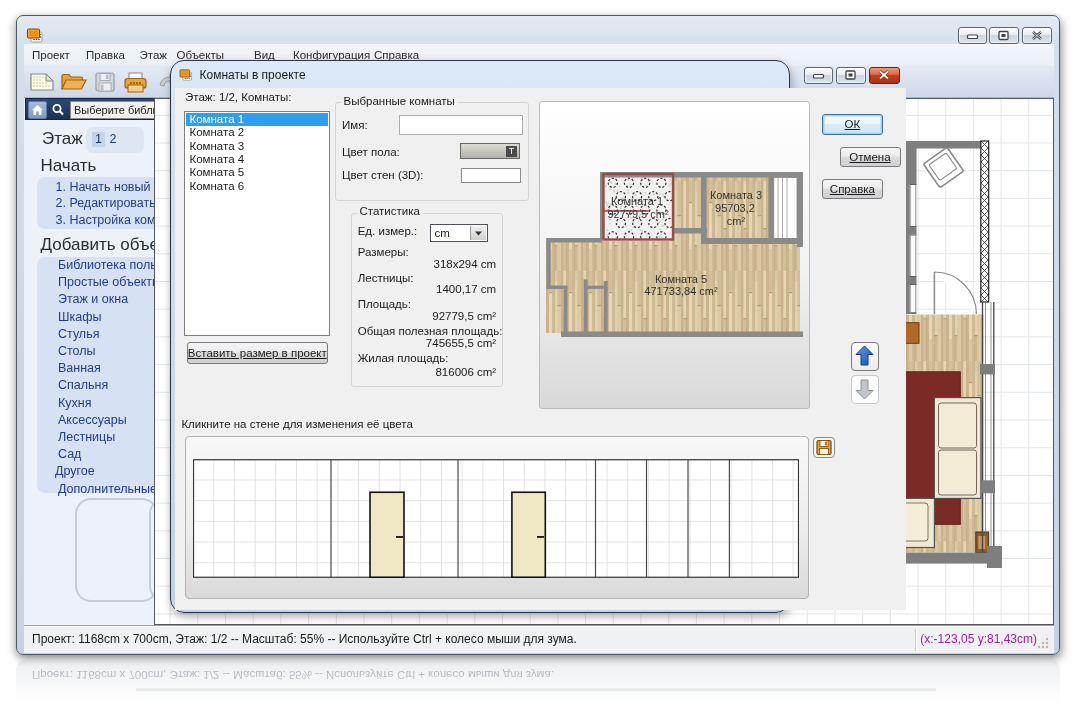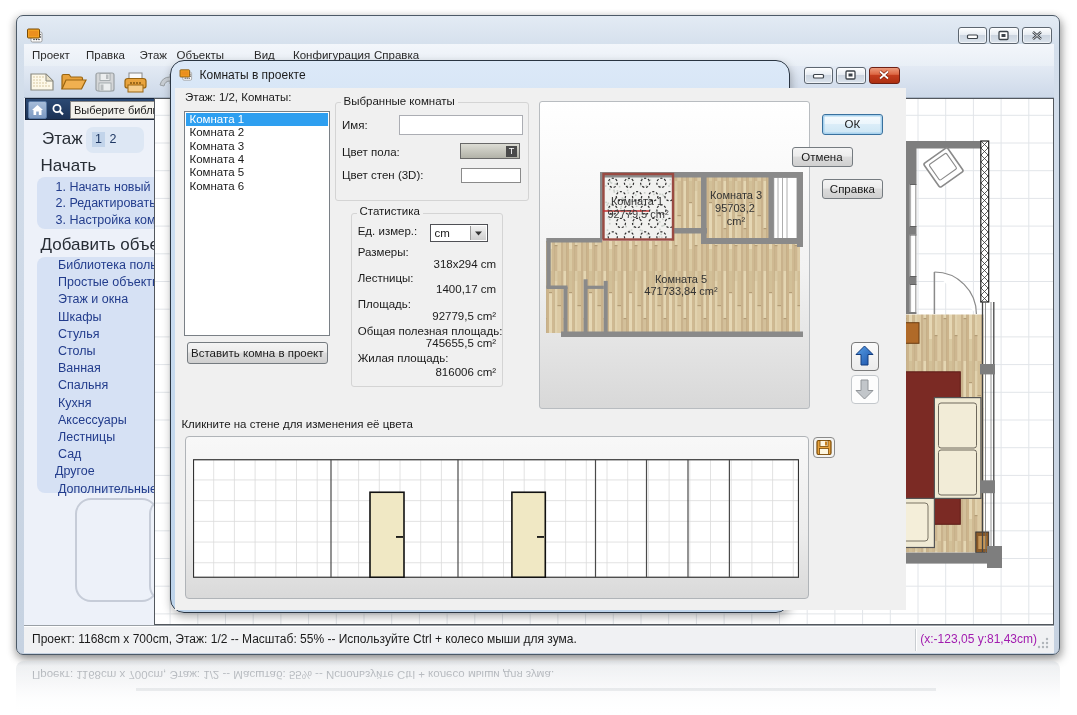--- a/index.html
+++ b/index.html
@@ -1,19 +1,19 @@
 <!DOCTYPE html>
 <html><head><meta charset="utf-8">
 <style>
 * { margin:0; padding:0; box-sizing:border-box; }
 html,body { width:1077px; height:715px; background:#fff; font-family:"Liberation Sans", sans-serif; overflow:hidden; }
 .abs { position:absolute; }
 .btn { position:absolute; border:1px solid #757b80; border-radius:3px;
   background:linear-gradient(#f4f4f4 0%,#ececec 45%,#dcdcdc 50%,#cfcfcf 100%);
-  font-size:11.5px; color:#1a1a1a; text-align:center; }
+  font-size:11.5px; color:#1a1a1a; text-align:center;text-decoration:underline; }
 .capbtn { position:absolute; border:1px solid #5d6670; border-radius:3px;
   background:linear-gradient(#fdfeff 0%,#e7ecf2 45%,#ccd5e0 50%,#dbe3ec 100%);
   box-shadow:inset 0 0 0 1px rgba(255,255,255,.6); }
 </style></head>
 <body>
 
 <div class="abs" style="left:16px;top:15px;width:1044px;height:640px;border:1px solid #4c5a68;border-radius:7px;
  background:linear-gradient(#e3ebf4 0%, #d4dfec 5%, #ccd7e5 55%, #c6d2e1 100%);
  box-shadow:2px 4px 10px rgba(0,0,0,0.35), -2px 2px 8px rgba(0,0,0,0.18);">
 
@@ -340,21 +340,21 @@
   <div class="abs" style="left:14.5px;top:30px">Этаж: 1/2, Комнаты:</div>
   <div class="abs" style="left:13.5px;top:49.5px;width:146px;height:225px;background:#fff;border:1px solid #7a8086">
 <div style="position:absolute;left:1px;right:1px;top:1.2px;height:13.4px;background:#2e9ff0;color:#fff;padding-left:3.5px;line-height:13.4px">Комната 1</div>
 <div style="position:absolute;left:1px;right:1px;top:14.6px;height:13.4px;padding-left:3.5px;line-height:13.4px">Комната 2</div>
 <div style="position:absolute;left:1px;right:1px;top:28.0px;height:13.4px;padding-left:3.5px;line-height:13.4px">Комната 3</div>
 <div style="position:absolute;left:1px;right:1px;top:41.4px;height:13.4px;padding-left:3.5px;line-height:13.4px">Комната 4</div>
 <div style="position:absolute;left:1px;right:1px;top:54.8px;height:13.4px;padding-left:3.5px;line-height:13.4px">Комната 5</div>
 <div style="position:absolute;left:1px;right:1px;top:68.2px;height:13.4px;padding-left:3.5px;line-height:13.4px">Комната 6</div>
   </div>
 
-  <div class="btn" style="left:16.3px;top:281.1px;width:141px;height:22px;line-height:21px">Вставить комна в проект</div>
+  <div class="btn" style="left:16.3px;top:281.1px;width:141px;height:22px;line-height:21px">Вставить размер в проект</div>
 
   <div class="abs" style="left:164.5px;top:40.5px;width:193.5px;height:99.5px;border:1px solid #d4d4d4;border-radius:3px"></div>
   <div class="abs" style="left:170px;top:33.5px;background:#f0f0f0;padding:0 3px">Выбранные комнаты</div>
   <div class="abs" style="left:171.6px;top:57.8px">Имя:</div>
   <div class="abs" style="left:228px;top:53.8px;width:124px;height:20px;background:#fff;border:1px solid #abadb3"></div>
   <div class="abs" style="left:171.6px;top:85px">Цвет пола:</div>
   <div class="abs" style="left:289.5px;top:82px;width:59.5px;height:16px;border:1px solid #686868;background:linear-gradient(#dcdcd4,#b2b2a8)">
     <div class="abs" style="right:1.5px;top:1.5px;width:11px;height:11px;background:#4a4a4a;color:#fff;font-size:9px;text-align:center;line-height:11px">T</div>
   </div>
   <div class="abs" style="left:171.6px;top:107.6px">Цвет стен (3D):</div>
@@ -557,21 +557,21 @@
 <text x="637" y="216.5" fill="#3a3a3a">92779,5 cm²</text>
 <text x="735" y="198">Комната 3</text>
 <text x="734" y="211">95703,2</text>
 <text x="735" y="223.5">cm²</text>
 <text x="680" y="281.5">Комната 5</text>
 <text x="680" y="294">471733,84 cm²</text>
 </g>
 </svg>
 
   <div class="btn" style="left:651.4px;top:53.2px;width:61px;height:21px;line-height:19px;border:1px solid #39719e;box-shadow:0 0 0 1.5px #a8d2ee inset;background:linear-gradient(#f6fbfe 0%,#ecf6fc 45%,#dbedf8 50%,#cde6f4 100%)">ОК</div>
-  <div class="btn" style="left:621px;top:85.9px;width:61px;height:20px;line-height:18px">Отмена</div>
+  <div class="btn" style="left:669px;top:85.9px;width:61px;height:20px;line-height:18px">Отмена</div>
   <div class="btn" style="left:651.4px;top:117.7px;width:61px;height:20px;line-height:18px">Справка</div>
 
   <div class="btn" style="left:680px;top:281.2px;width:28.5px;height:29px;background:linear-gradient(#fbfbfb,#ececec);border:1.5px solid #7a7a7a;border-radius:4px">
     <svg width="25" height="26" viewBox="0 0 25 26">
         <defs>
           <linearGradient id="bluarr" x1="0" y1="0" x2="1" y2="1">
             <stop offset="0" stop-color="#5aa2e8"></stop>
             <stop offset="1" stop-color="#1a50a8"></stop>
           </linearGradient>
         </defs>

